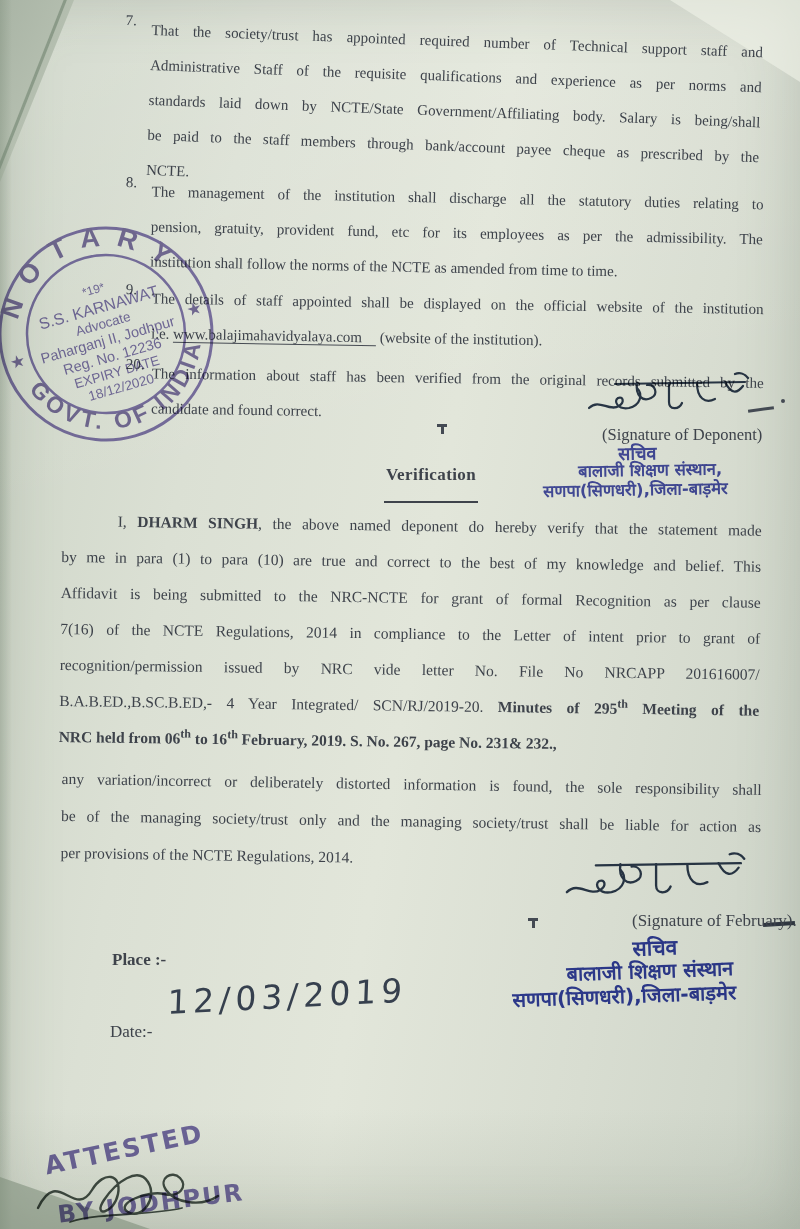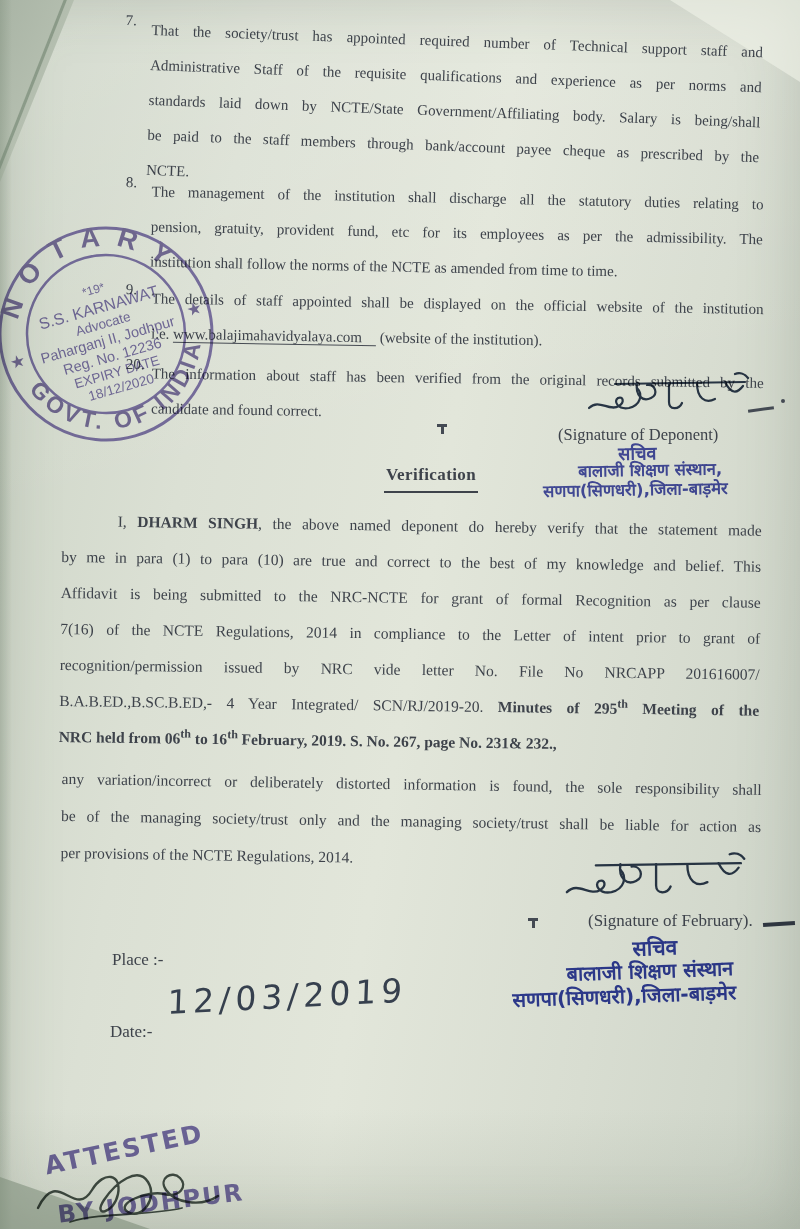--- a/index.html
+++ b/index.html
@@ -37,23 +37,23 @@
   .just{text-align:justify;text-align-last:justify;}
   .left{text-align:left;}
 
   .para{position:absolute;left:62px;width:700px;transform-origin:left top;}
   .para .ln{height:36px;line-height:36px;font-size:15.5px;}
   .indent{text-indent:56px;}
   sup{font-size:12px;line-height:0;}
   .u-ext{border-bottom:1.6px solid #474c54;padding-right:14px;}
 
   .vhead{position:absolute;left:384px;top:465px;font-size:17px;font-weight:bold;
-    border-bottom:2px solid #3e434b;padding:0 2px 6px 2px;letter-spacing:.4px;}
-
-  .caption{position:absolute;font-size:16.5px;white-space:nowrap;}
+    border-bottom:2px solid #3e434b;padding:0 2px 16px 2px;letter-spacing:.4px;}
+
+  .caption{position:absolute;font-size:16.5px;white-space:nowrap;margin-left:44px;}
 
   .hstamp{position:absolute;font-family:"DejaVu Sans","Liberation Sans",sans-serif;
     font-weight:bold;mix-blend-mode:multiply;white-space:nowrap;transform-origin:left top;}
   .hs1{color:#4a51b0;}
   .hs2{color:#3340a6;}
 
   .plabel{position:absolute;font-size:17px;}
   .dateval{position:absolute;left:168px;top:983px;
     font-family:"DejaVu Sans",sans-serif;font-size:33px;color:#36404e;
     letter-spacing:5px;transform:rotate(-3deg) skewX(-5deg);transform-origin:left top;}
@@ -177,21 +177,21 @@
   <div class="mark" style="left:528px;top:918px;width:10px;height:3px;"></div>
   <div class="mark" style="left:532px;top:918px;width:3px;height:10px;"></div>
   <div class="mark" style="left:763px;top:922px;width:32px;height:4px;transform:rotate(-4deg);background:#2f3640;"></div>
 
   <div class="caption" style="left:588px;top:911px;font-size:17px;">(Signature of February).</div>
 
   <div class="hstamp hs2" style="left:632px;top:934px;font-size:21px;transform:rotate(-2deg);">सचिव</div>
   <div class="hstamp hs2" style="left:566px;top:960px;font-size:20px;transform:rotate(-2deg);">बालाजी शिक्षण संस्थान</div>
   <div class="hstamp hs2" style="left:512px;top:986px;font-size:20px;transform:rotate(-2deg);">सणपा(सिणधरी),जिला-बाड़मेर</div>
 
-  <div class="plabel" style="left:112px;top:950px;">Place :-</div>
+  <div class="plabel" style="left:112px;top:950px;font-weight:bold;">Place :-</div>
   <div class="plabel" style="left:110px;top:1022px;">Date:-</div>
   <div class="dateval">12/03/2019</div>
 
   <svg class="notary" width="224" height="224" viewBox="0 0 224 224">
     <defs>
       <path id="arcTop" d="M 24,112 A 88,88 0 0 1 200,112"></path>
       <path id="arcBot" d="M 17,112 A 95,95 0 0 0 207,112"></path>
     </defs>
     <circle cx="112" cy="112" r="106" fill="none" stroke="#7668ae" stroke-width="3"></circle>
     <circle cx="112" cy="112" r="79" fill="none" stroke="#7668ae" stroke-width="2.5"></circle>

